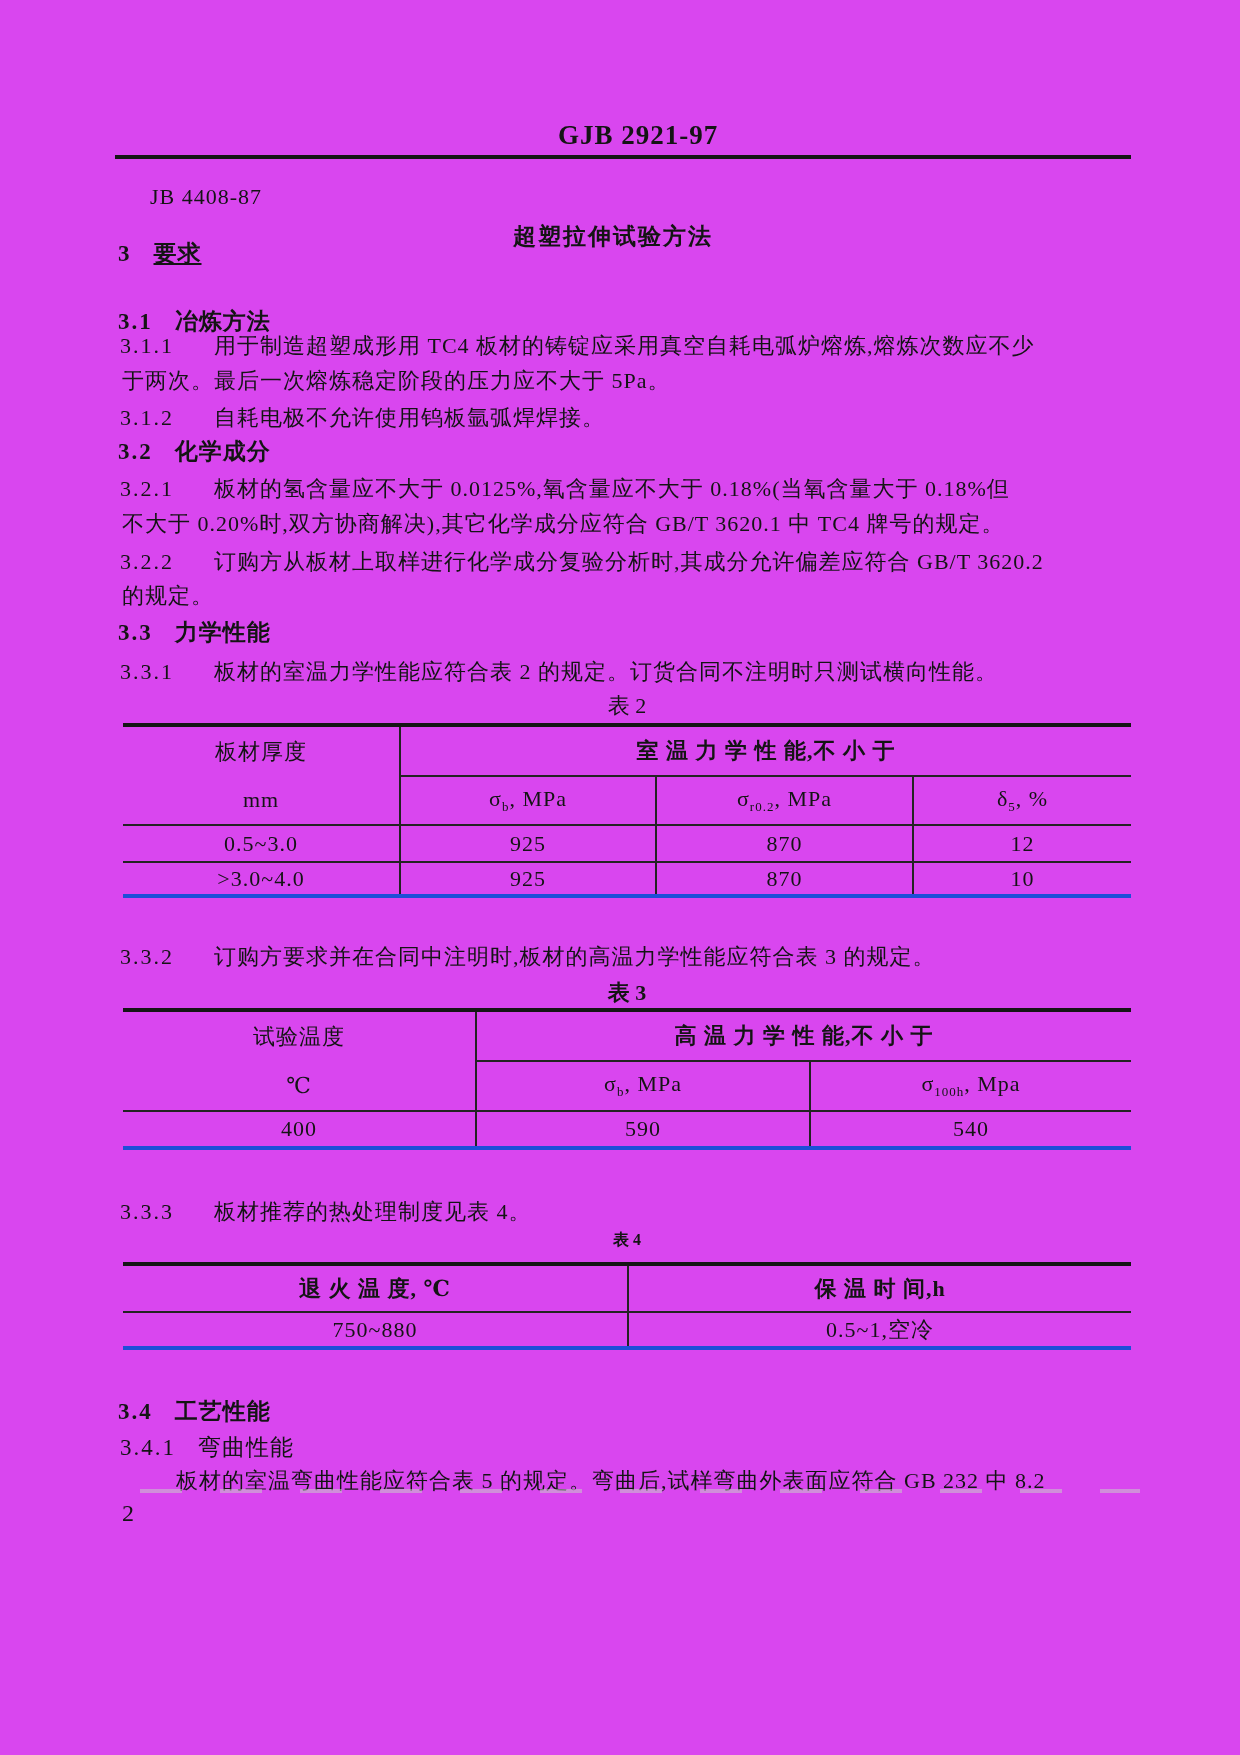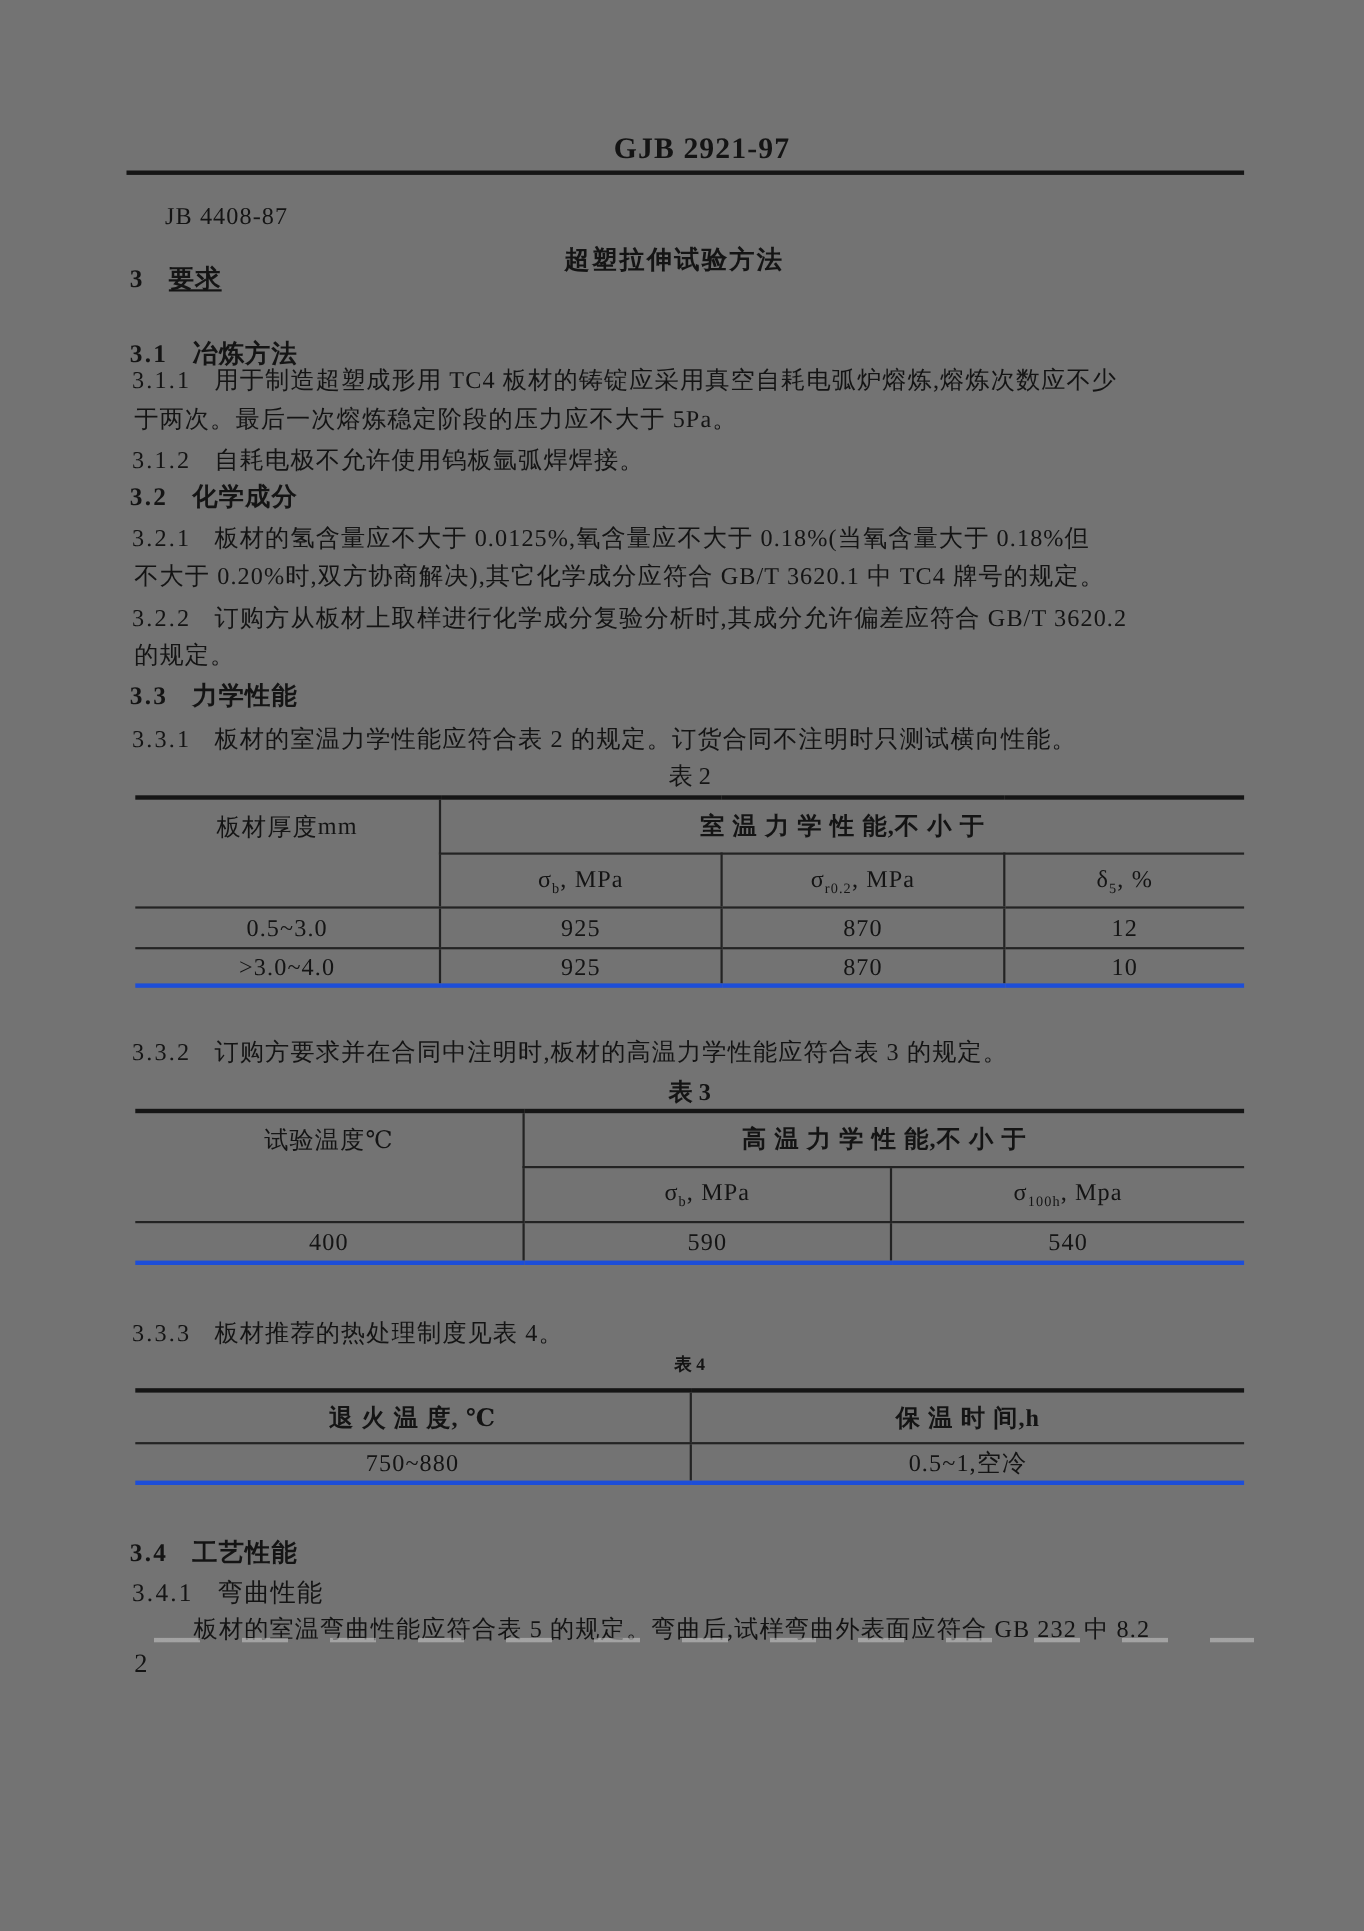--- a/index.html
+++ b/index.html
@@ -1,29 +1,29 @@
 <!DOCTYPE html>
 <html><head>
 <meta charset="utf-8">
 <style>
   html,body{margin:0;padding:0;background:#e8e8e8;}
   .page{
     position:relative;
     width:1240px;height:1755px;
     margin:0 auto;
-    background:#737373;
+    background:#d946ef;
     color:#141414;
     font-family:"Liberation Serif","DejaVu Serif",serif;
     overflow:hidden;
   }
   .abs{position:absolute;}
   .num{display:inline-block;letter-spacing:2px;}
   .body-line{font-size:22px;letter-spacing:1px;white-space:nowrap;}
   .heading{font-weight:bold;font-size:23px;letter-spacing:1px;white-space:nowrap;}
-  .gap-lg{margin-right:21px;}
+  .gap-lg{margin-right:40px;}
   .gap-md{margin-right:22px;}
 
   
   #doc-code{left:558px;top:120px;font-size:27px;font-weight:bold;letter-spacing:1px;}
   #top-rule{left:115px;top:155px;width:1016px;height:4px;background:#151515;}
   #ref-code{left:150px;top:184px;font-size:22px;letter-spacing:1px;}
   #ref-title{left:513px;top:181px;font-size:23px;font-weight:bold;letter-spacing:2px;margin-top:40px;}
 
   
   #h3   {left:118px;top:238px;text-decoration:underline;}
@@ -59,21 +59,21 @@
   }
   #table2{left:123px;top:723px;width:1008px;}
   #table3{left:123px;top:1008px;width:1008px;}
   #table4{left:123px;top:1262px;width:1008px;}
   .btop{border-top:4px solid #151515;}
   .bbot{border-bottom:4px solid #1d4ed8;}
   .hline{border-bottom:2px solid #232323;}
   .vline{border-left:2px solid #232323;}
   .span-head{font-weight:bold;letter-spacing:2px;}
   .subhead sub{font-size:13px;}
-  .twoline{display:flex;flex-direction:row;justify-content:center;}
+  .twoline{display:flex;flex-direction:column;justify-content:center;}
   .twoline .l1,.twoline .l2{display:flex;align-items:center;justify-content:center;}
 </style>
 </head>
 <body>
 
 <div class="page">
 
   <div class="abs" id="doc-code">GJB 2921-97</div>
   <div class="abs" id="top-rule"></div>
   <div class="abs body-line" id="ref-code">JB 4408-87</div>

